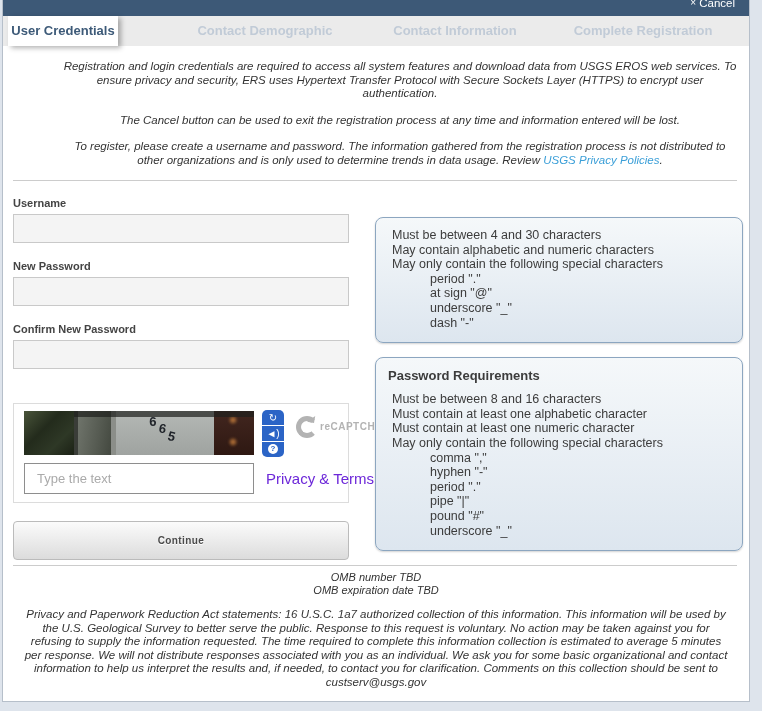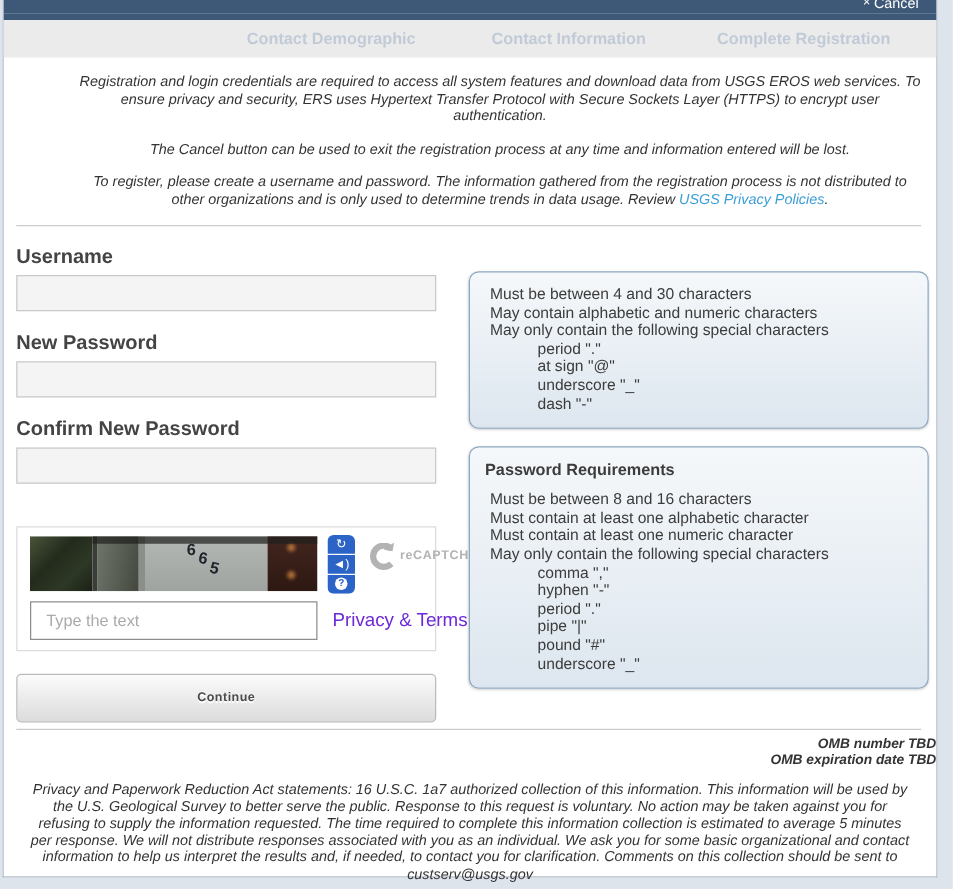--- a/index.html
+++ b/index.html
@@ -35,21 +35,21 @@
   
   .intro { padding:14px 12px 0; text-align:center; font-style:italic;
            font-size:11.5px; line-height:13.5px; color:#333;margin-left:48px; }
   .intro p { margin-bottom:13px; }
   .link-light { color:#3b9fd8; text-decoration:none; }
   .divider { height:1px; background:#ccc; margin:0 12px 0 10px; }
   
   .formwrap { display:flex; padding:0 0 0 10px; }
   .leftcol { width:336px; }
   .rightcol { width:368px; margin-left:26px; }
-  .form-label { display:block; font-size:16px; font-weight:bold; color:#444;
+  .form-label { display:block; font-size:11px; font-weight:bold; color:#444;
                 margin:16px 0 5px; }
   .form-label.mt { margin-top:17px; }
   .text-input { width:100%; height:29px; background:#f4f4f4; border:1px solid #c9c9c9;
                 font-size:13px; padding:0 8px; color:#333; }
   
   .reqbox { border:1px solid #8ca6c0; border-radius:8px; padding:10px 12px 12px;
             background:linear-gradient(#f5f8fa,#dde6ef);
             box-shadow:0 1px 2px rgba(0,0,0,0.18); }
   .reqbox.first { margin-top:36px; }
   .reqbox.second { margin-top:14px; }
@@ -97,41 +97,42 @@
   .captcha-input::placeholder { color:#aaa; }
   .pterms { font-size:15px; color:#6d28d9; text-decoration:none; margin-left:4px; }
   
   .continue { display:block; width:100%; height:39px; margin-top:18px;
               background:linear-gradient(#fbfbfb,#dcdcdc); border:1px solid #bbb;
               border-radius:4px; font-family:"Liberation Sans",sans-serif;
               font-size:10px; font-weight:bold; color:#4a4a4a; letter-spacing:0.4px;
               text-shadow:0 1px 0 #fff; cursor:pointer; }
   
   .divider.after-form { margin-top:5px; }
-  .omb { margin-top:5px; text-align:right; font-style:italic; font-size:11px;
-         line-height:13px; color:#333;font-weight:bold; }
+  .omb { margin-top:5px; text-align:center; font-style:italic; font-size:11px;
+         line-height:13px; color:#333; }
   .privacy-statement { max-width:706px; margin:11px auto 0; text-align:center;
          font-style:italic; font-size:11.5px; line-height:13.5px; color:#333; }
 </style>
 </head>
 <body>
 
 <div class="container">
 
   <div class="topbar">
     <a href="#" class="cancel-link">
       <span class="cancel-ic">×</span>
       <span>Cancel</span>
     </a>
   </div>
 
 
   <div class="navystrip"></div>
 
   <div class="tabs">
+    <div class="tab active">User Credentials</div>
     <div class="tab t2">Contact Demographic</div>
     <div class="tab t3">Contact Information</div>
     <div class="tab t4">Complete Registration</div>
   </div>
 
   <div class="intro">
     <p>Registration and login credentials are required to access all system features and download data from USGS EROS web services. To ensure privacy and security, ERS uses Hypertext Transfer Protocol with Secure Sockets Layer (HTTPS) to encrypt user authentication.</p>
     <p>The Cancel button can be used to exit the registration process at any time and information entered will be lost.</p>
     <p><span>To register, please create a username and password. The information gathered from the registration process is not distributed to other organizations and is only used to determine trends in data usage. Review </span><a href="#" class="link-light">USGS Privacy Policies</a><span>.</span></p>
   </div>

